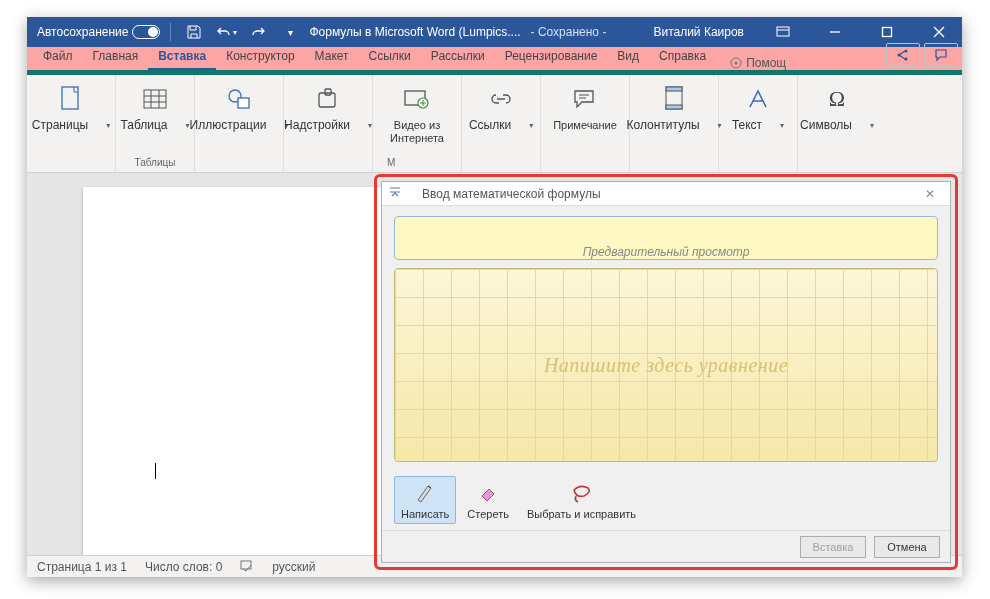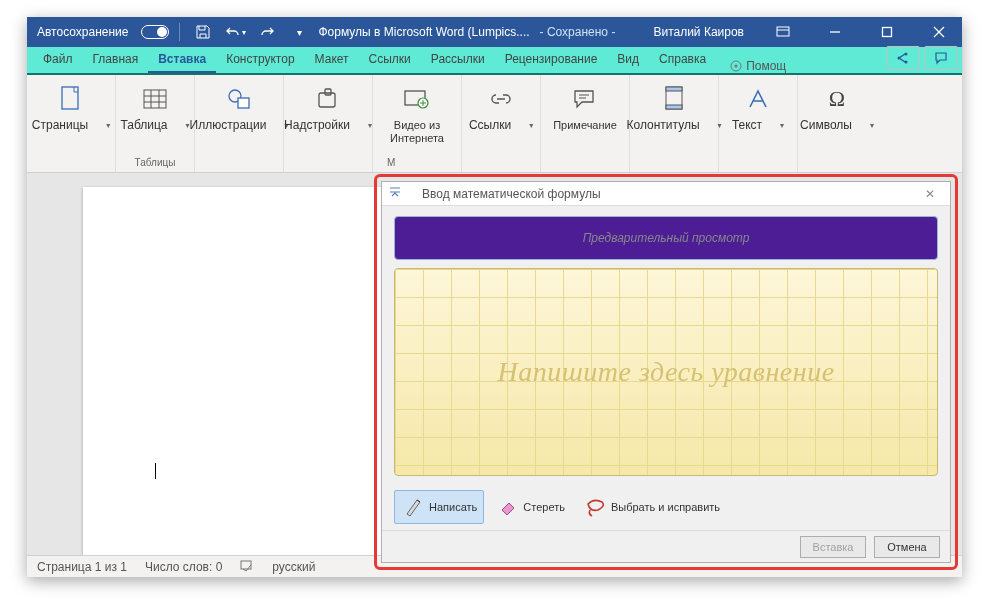--- a/index.html
+++ b/index.html
@@ -1,30 +1,30 @@
 <!DOCTYPE html>
 <html><head>
 <meta charset="utf-8">
 <style>
 *{margin:0;padding:0;box-sizing:border-box;font-family:"Segoe UI",Arial,sans-serif;font-size:12px;-webkit-user-select:none;user-select:none}
 body{background:#fff;width:990px;height:599px;overflow:hidden;position:relative}
 .shell{position:absolute;left:27px;top:17px;width:935px;height:560px;background:#fff;box-shadow:0 4px 16px rgba(0,0,0,.35);border-radius:2px;display:flex;flex-direction:column}
 .titlebar{height:30px;background:#2b579a;color:#fff;display:flex;align-items:center;gap:6px;padding:0 0 0 10px}
-.titlebar .autosave{display:flex;align-items:flex-start;gap:13px}
+.titlebar .autosave{display:flex;align-items:flex-start;gap:4px}
 .titlebar .toggle{width:28px;height:14px;border:1px solid #fff;border-radius:7px;position:relative;background:#2b579a}
 .titlebar .toggle::after{content:"";position:absolute;right:1px;top:1px;width:10px;height:10px;border-radius:5px;background:#fff}
 .titlebar .tb-icon{width:26px;height:26px;display:flex;align-items:center;justify-content:center}
 .titlebar .tb-sep{width:1px;height:18px;background:rgba(255,255,255,.3);margin:0 4px}
 .titlebar .doc-title{flex:0 0 auto;margin-left:0;white-space:nowrap;color:#fff}
 .titlebar .doc-status{color:#cfe0f7;margin-left:4px}
 .titlebar .spacer{flex:1}
 .titlebar .user{margin:12px 10px}
 .titlebar .win-btn{width:46px;height:30px;display:flex;align-items:center;justify-content:center}
 .titlebar .win-btn svg{stroke:#fff;fill:none}
-.tabs{height:28px;background:#5eead4;display:flex;align-items:flex-end;border-bottom:2px solid #0f766e;padding-left:6px;gap:0}
+.tabs{height:28px;background:#fca5a5;display:flex;align-items:flex-end;border-bottom:5px solid #0f766e;padding-left:6px;gap:0}
 .tabs .tab{padding:6px 10px 5px;color:#444;cursor:pointer;border-bottom:2px solid transparent}
 .tabs .tab.active{color:#2b579a;border-bottom-color:#2b579a;font-weight:600}
 .tabs .help{margin-left:14px;color:#555;display:flex;align-items:center;gap:4px}
 .tabs .spacer{flex:1}
 .tabs .right-btn{width:34px;height:24px;border:1px solid #c0c0c0;margin:0 4px 3px 0;display:flex;align-items:center;justify-content:center;border-radius:2px}
 .ribbon{height:98px;background:#f3f2f1;border-bottom:1px solid #d0d0d0;display:flex;align-items:stretch}
 .group{display:flex;flex-direction:column;align-items:center;padding:4px 8px 2px;border-right:1px solid #e1dfdd}
 .group .items{display:flex;gap:2px;flex:1;align-items:flex-start}
 .group .gname{font-size:10px;color:#666;padding-bottom:2px}
 .rbtn{display:flex;flex-direction:column;align-items:center;justify-content:flex-start;width:72px;padding-top:4px;gap:4px;cursor:pointer}
@@ -35,26 +35,26 @@
 .docarea{flex:1;background:#e6e6e6;position:relative;overflow:hidden}
 .page{position:absolute;left:56px;top:14px;width:560px;height:440px;background:#fff;box-shadow:0 1px 3px rgba(0,0,0,.3)}
 .cursor{position:absolute;left:128px;top:290px;width:1px;height:16px;background:#000}
 .statusbar{height:22px;background:#f3f2f1;border-top:1px solid #d0d0d0;display:flex;align-items:center;gap:18px;padding:0 10px;color:#555;font-size:11px}
 .dlg-wrap{position:absolute;left:374px;top:174px;width:584px;height:396px;border:3px solid #e53935;border-radius:6px;background:transparent;pointer-events:none}
 .dlg{position:absolute;left:4px;top:4px;right:4px;bottom:4px;background:#f0f0f0;border:1px solid #b0b0b0;display:flex;flex-direction:column;pointer-events:auto}
 .dlg-title{height:24px;background:#fff;border-bottom:1px solid #ddd;display:flex;align-items:center;padding:0 6px;color:#555;gap:20px}
 .dlg-title .spacer{flex:1}
 .dlg-title .x{width:28px;height:20px;display:flex;align-items:center;justify-content:center;color:#888;cursor:pointer}
 .dlg-body{flex:1;padding:10px 12px 6px;display:flex;flex-direction:column;gap:8px;background:#f0f0f0}
-.preview{height:44px;border:1px solid #9cb4d8;border-radius:4px;background:#4c1d95;display:flex;align-items:center;justify-content:center;color:#888;font-style:italic;font-size:18px;font-family:"Cambria","Georgia",serif}
+.preview{height:44px;border:1px solid #9cb4d8;border-radius:4px;background:#fef9c3;display:flex;align-items:flex-end;justify-content:center;color:#888;font-style:italic;font-size:18px;font-family:"Cambria","Georgia",serif}
 .writepad{flex:1;border:1px solid #c8b870;border-radius:4px;position:relative;overflow:hidden;background:linear-gradient(#fdf6d8,#f5e8a8)}
 .grid{position:absolute;inset:0;background-image:linear-gradient(#e8d98f 1px,transparent 1px),linear-gradient(90deg,#e8d98f 1px,transparent 1px);background-size:28px 28px}
-.writepad .hint{position:absolute;inset:0;display:flex;align-items:center;justify-content:center;color:#d6c173;font-style:italic;font-size:28px;font-family:"Segoe Script","Brush Script MT",cursive;letter-spacing:.5px}
+.writepad .hint{position:absolute;inset:0;display:flex;align-items:center;justify-content:center;color:#d6c173;font-style:italic;font-size:20px;font-family:"Segoe Script","Brush Script MT",cursive;letter-spacing:.5px}
 .tools{display:flex;gap:4px;padding-top:6px}
-.tool{display:flex;flex-direction:row;align-items:center;gap:2px;padding:3px 6px;cursor:pointer;border:1px solid transparent;border-radius:2px}
+.tool{display:flex;flex-direction:column;align-items:center;gap:2px;padding:3px 6px;cursor:pointer;border:1px solid transparent;border-radius:2px}
 .tool.sel{background:#cfe3f7;border-color:#8fb7e3}
 .tool .ticon{width:26px;height:26px;display:flex;align-items:center;justify-content:center}
 .tool .tlabel{font-size:11px;color:#333}
 .dlg-foot{height:32px;border-top:1px solid #ddd;display:flex;align-items:center;justify-content:flex-end;gap:8px;padding:0 10px;background:#f0f0f0}
 .btn{min-width:66px;height:22px;border:1px solid #adadad;background:#e9e9e9;display:flex;align-items:center;justify-content:center;font-size:11px;color:#333;cursor:pointer}
 .btn.disabled{color:#a0a0a0;cursor:default}
 </style>
 </head>
 <body>
 

